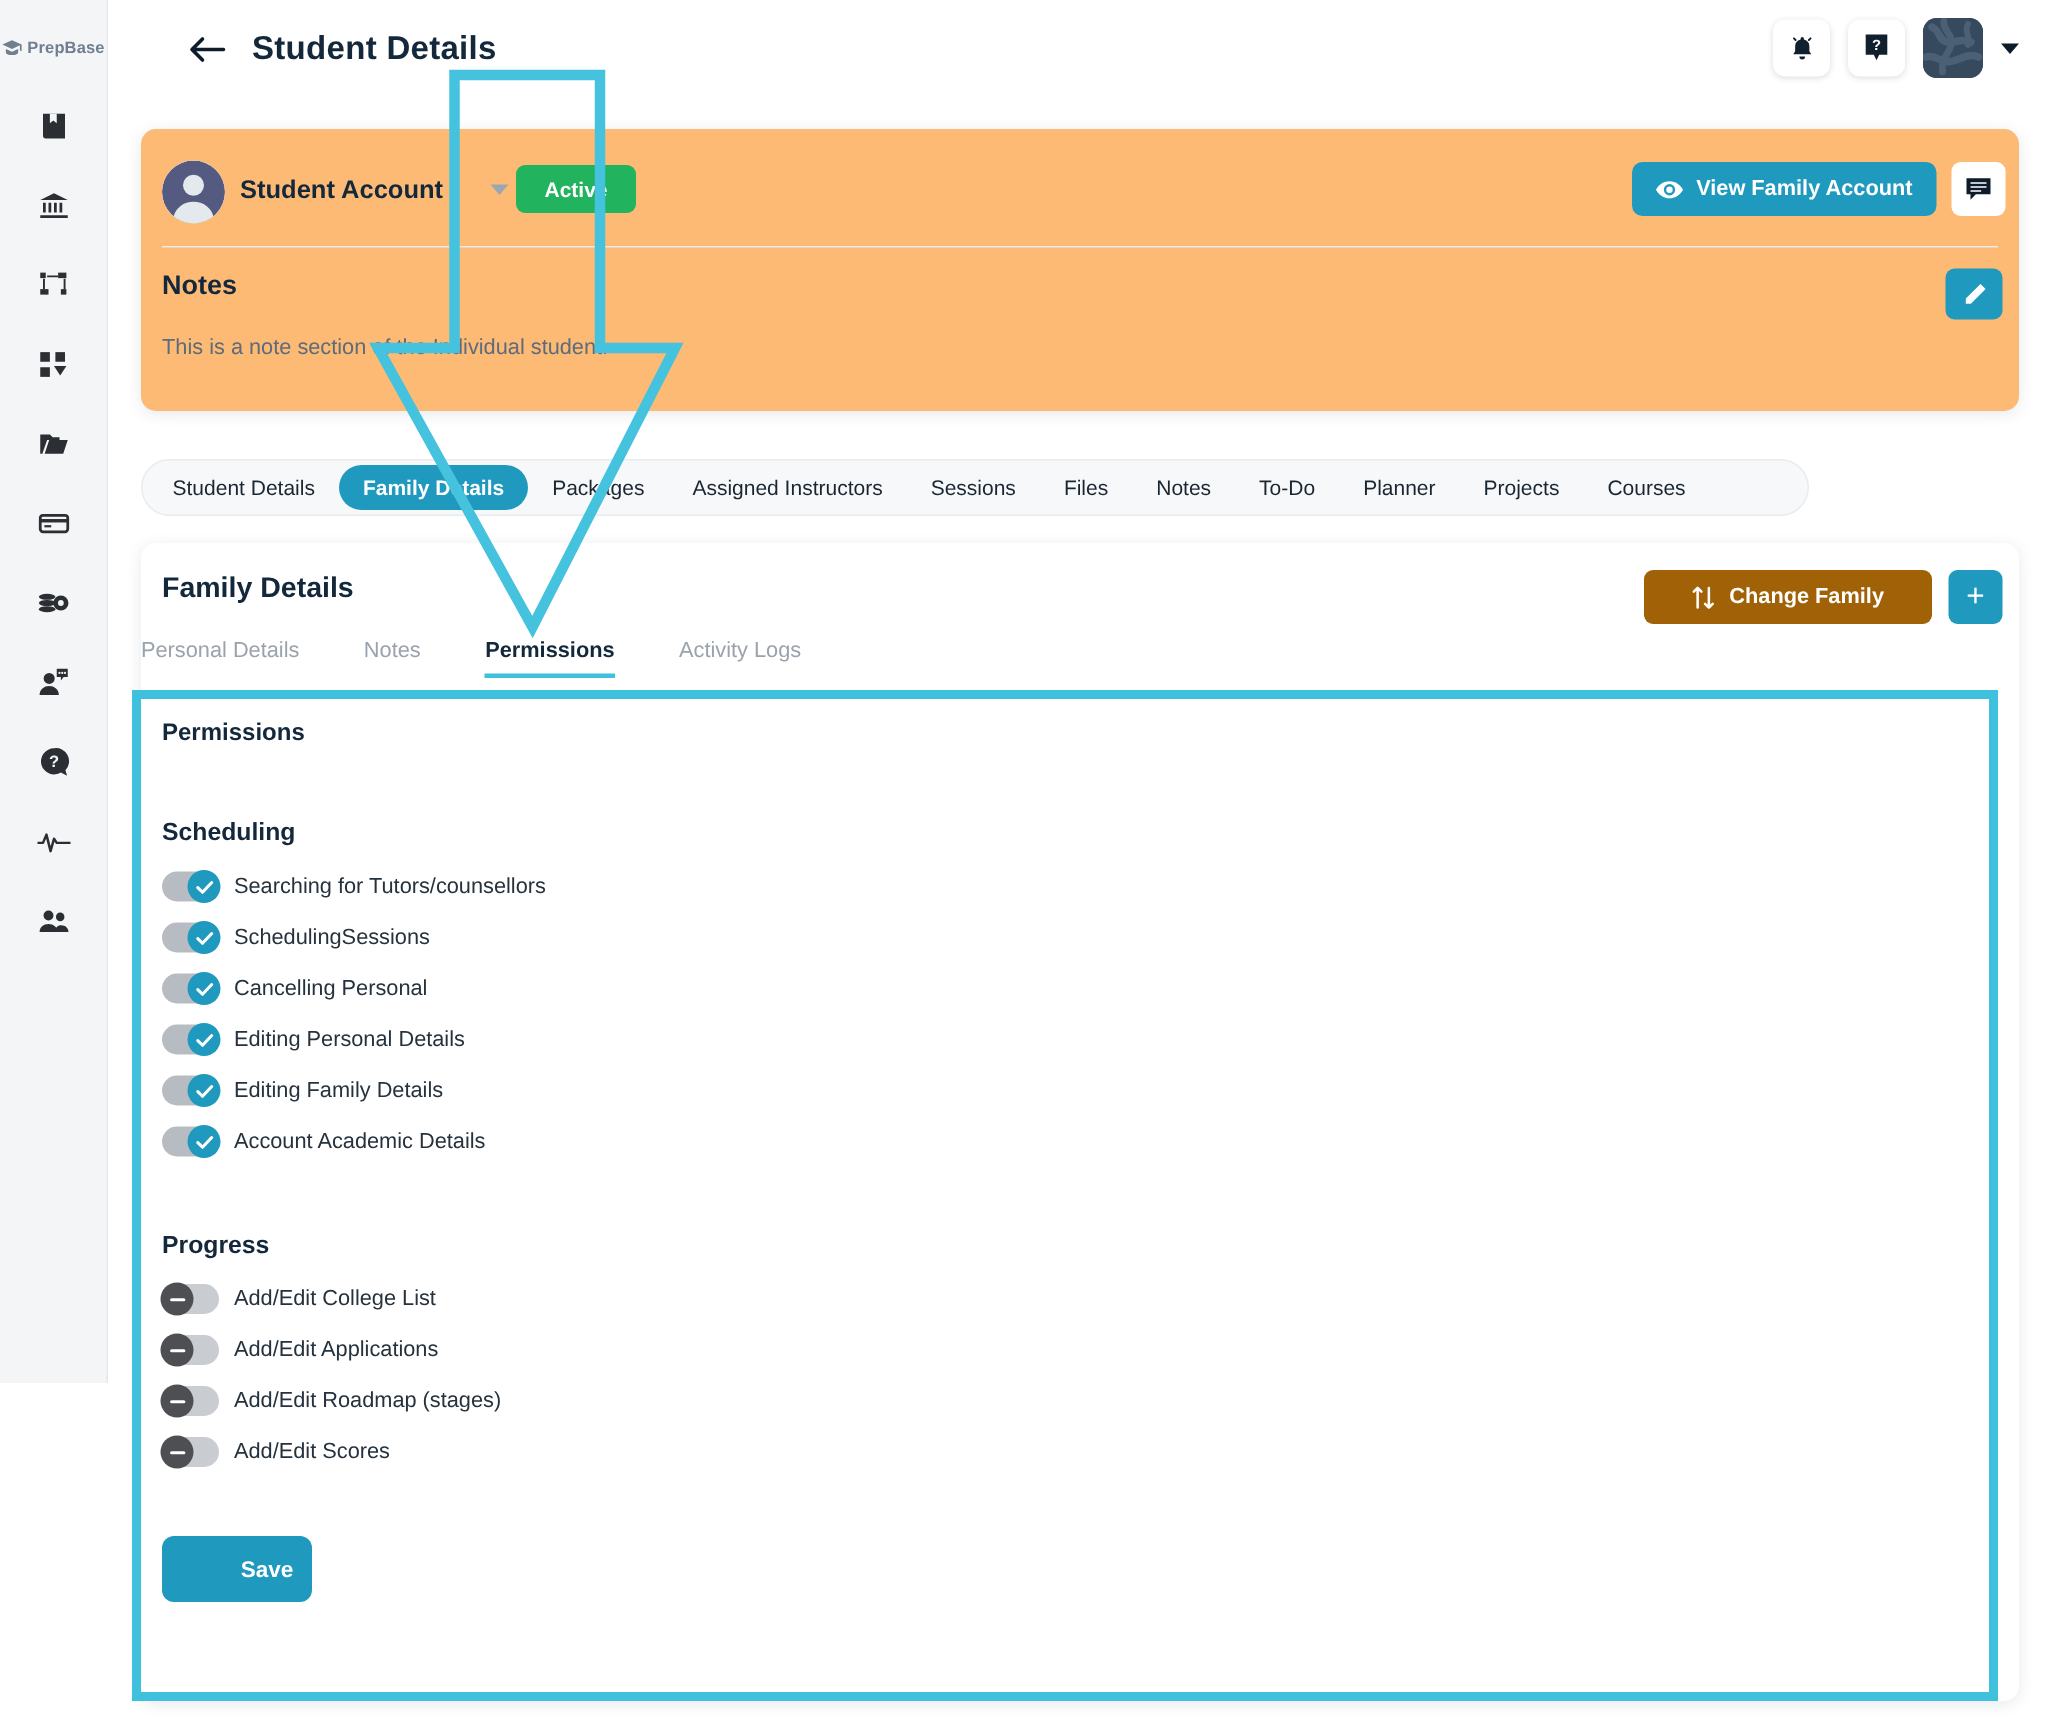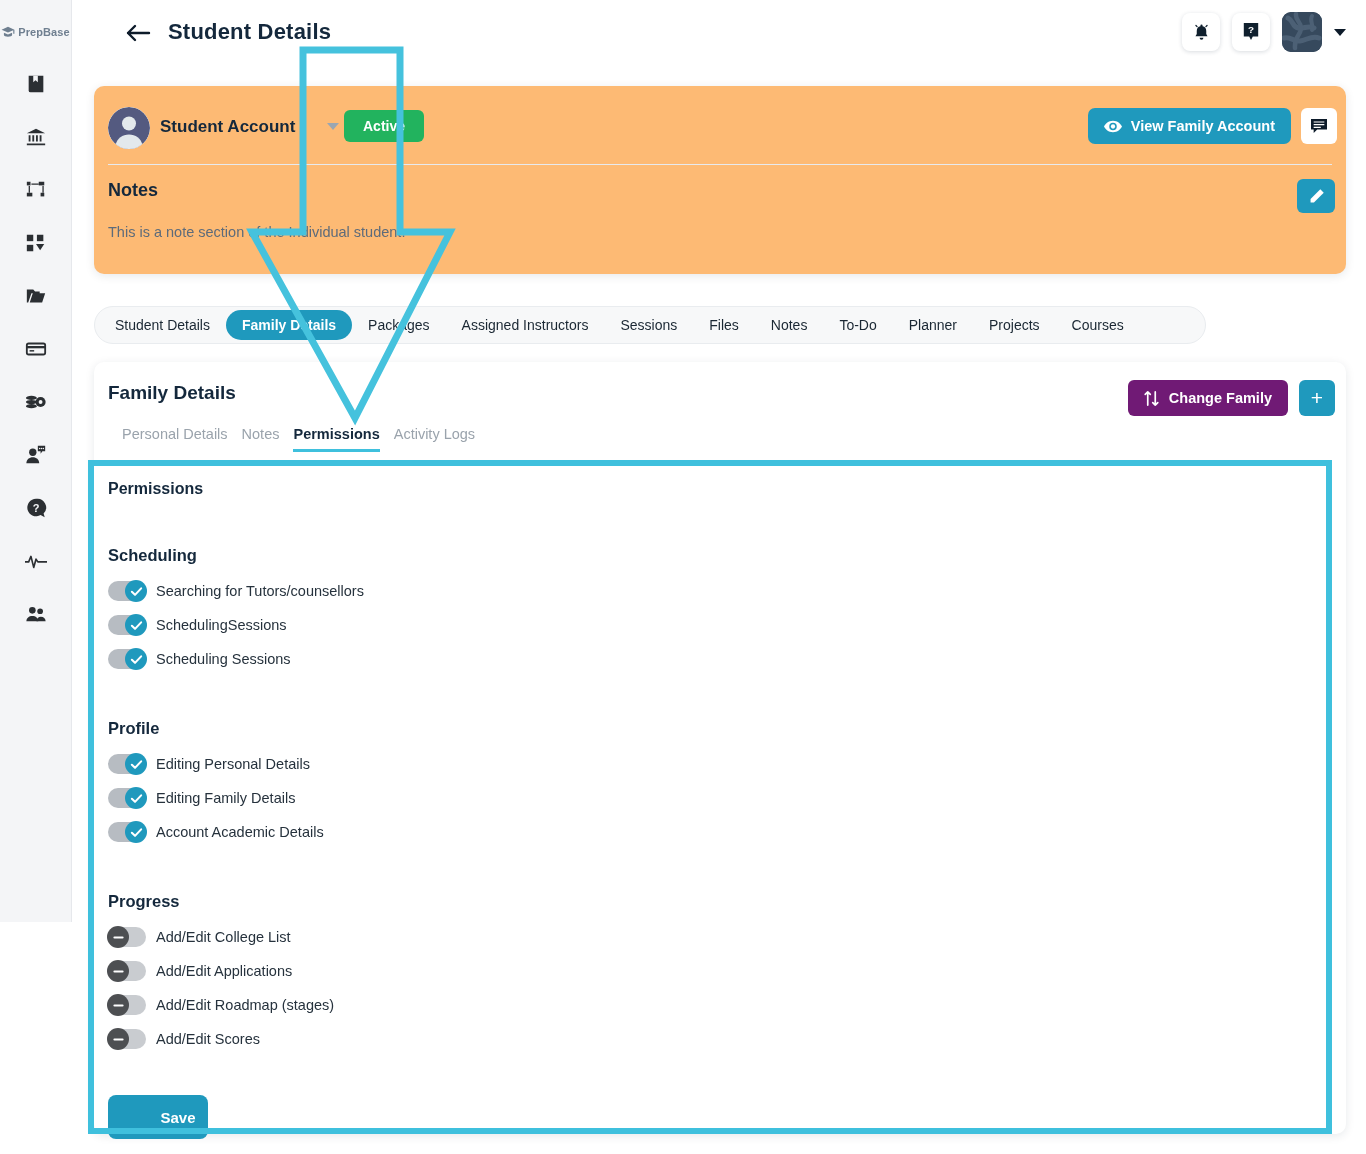--- a/index.html
+++ b/index.html
@@ -64,26 +64,26 @@
     display:flex; align-items:center; padding:0 4px;
   }
   .tab { height:30px; padding:0 16px; border-radius:15px; display:flex; align-items:center;
     font-size:14px; color:#1a2733; cursor:pointer; white-space:nowrap; }
   .tab.active { background:#1f99bd; color:#fff; font-weight:600; }
 
   
   .panel { position:absolute; left:94px; top:362px; width:1252px; height:772px; background:#fff;
            border-radius:10px; box-shadow:0 2px 10px rgba(20,40,60,.10); }
   .panel-title { position:absolute; left:14px; top:20px; font-size:19px; font-weight:800; color:#14283c; }
-  .btn-change-family { position:absolute; right:58px; top:18px; height:36px; padding:0 16px; border-radius:6px;
-    background:#701a75; color:#fff; font-size:14.5px; font-weight:700; display:flex; align-items:center; gap:10px; cursor:pointer; border:none;}
+  .btn-change-family { position:absolute; right:58px; top:18px; height:36px; padding:0 32px; border-radius:6px;
+    background:#a16207; color:#fff; font-size:14.5px; font-weight:700; display:flex; align-items:center; gap:10px; cursor:pointer; border:none;}
   .btn-plus { position:absolute; right:11px; top:18px; width:36px; height:36px; border-radius:6px; background:#1f99bd;
     color:#fff; font-size:21px; display:flex; align-items:center; justify-content:center; cursor:pointer; border:none;}
 
-  .subtabs { position:absolute; left:28px; top:64px; display:flex; align-items:flex-end; gap:14px; }
+  .subtabs { position:absolute; left:0; top:64px; display:flex; align-items:flex-end; gap:43px; }
   .subtab { font-size:14.5px; color:#9aa3ac; padding-bottom:7px; cursor:pointer; border-bottom:3px solid transparent; }
   .subtab.active { color:#14283c; font-weight:700; border-bottom-color:#3fc0dd; }
 
   
   .perm-body { position:absolute; left:0; top:110px; width:100%; padding:0 14px; }
   .perm-head { font-size:16px; font-weight:800; color:#14283c; margin-top:8px; }
   .group-title { font-size:16.5px; font-weight:800; color:#14283c; margin-top:48px; margin-bottom:14px; }
   .perm-row { display:flex; align-items:center; gap:10px; margin-bottom:10px; height:24px; }
   .perm-label { font-size:14.5px; color:#26323d; }
 
@@ -326,23 +326,22 @@
             <span class="perm-label">SchedulingSessions</span>
           </div>
           <div class="perm-row">
             <div class="toggle on">
               <span class="knob">
                 <svg width="13" height="13" viewBox="0 0 14 14" fill="none" stroke="#ffffff" stroke-width="2.2" stroke-linecap="round" stroke-linejoin="round">
                   <path d="M2 7.3 5.4 10.6 12 3.6"></path>
                 </svg>
               </span>
             </div>
-            <span class="perm-label">Scheduling Sessions</span>
-          </div>
-          <div class="group-title">Profile</div>
+            <span class="perm-label">Cancelling Personal</span>
+          </div>
           <div class="perm-row">
             <div class="toggle on">
               <span class="knob">
                 <svg width="13" height="13" viewBox="0 0 14 14" fill="none" stroke="#ffffff" stroke-width="2.2" stroke-linecap="round" stroke-linejoin="round">
                   <path d="M2 7.3 5.4 10.6 12 3.6"></path>
                 </svg>
               </span>
             </div>
             <span class="perm-label">Editing Personal Details</span>
           </div>

